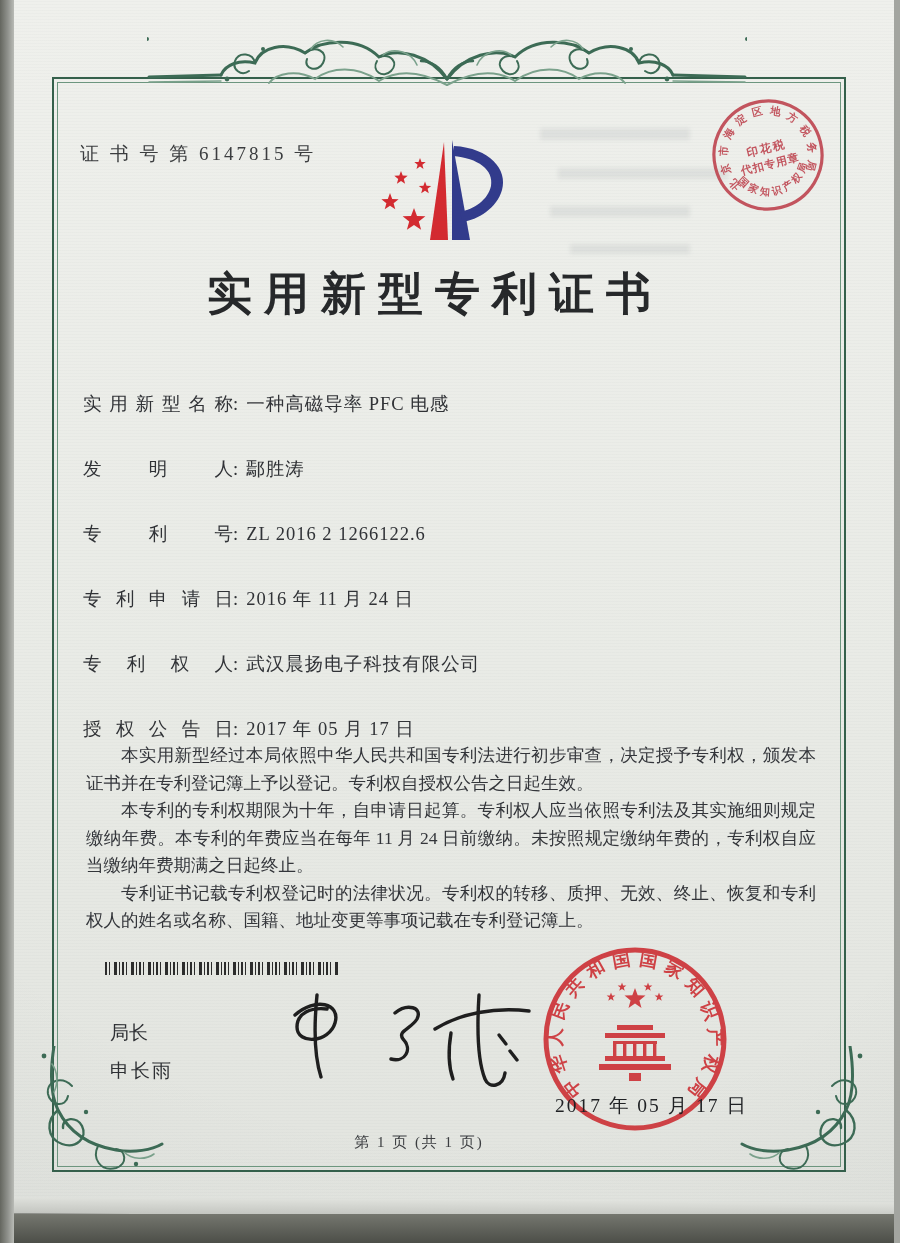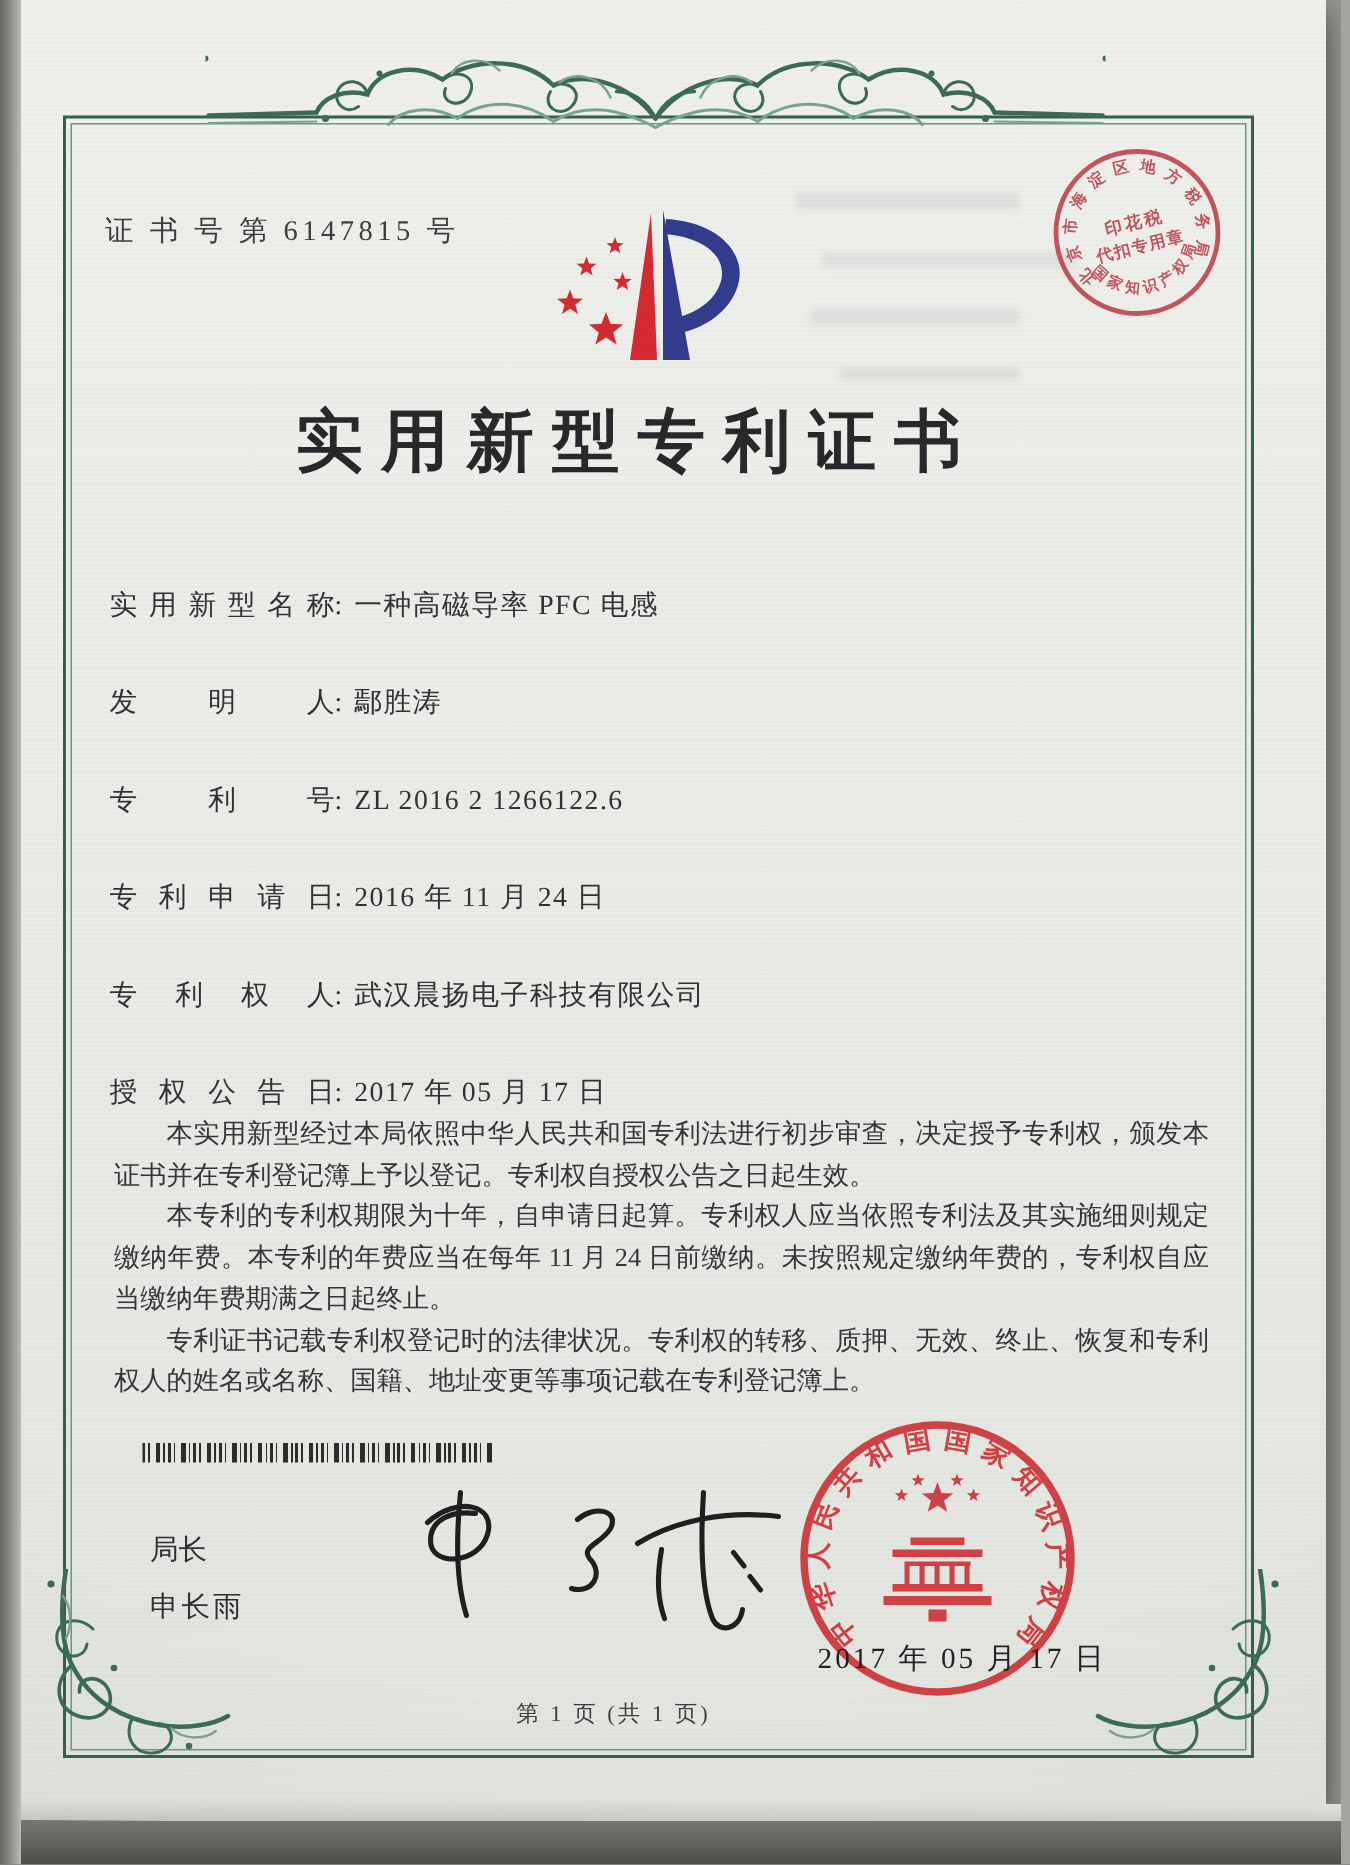--- a/index.html
+++ b/index.html
@@ -13,21 +13,21 @@
   
   .edge-left{position:absolute;left:0;top:0;width:14px;height:1243px;
     background:linear-gradient(90deg,#64665f,#8f918c 55%,#b9bbb6);}
   .edge-right{position:absolute;right:0;top:0;width:6px;height:1243px;background:#a3a5a0;}
   .under-page{position:absolute;left:12px;top:1200px;width:882px;height:16px;
     background:linear-gradient(180deg,#dfe1dc,#c3c5c0);transform:rotate(.35deg);}
   .edge-bottom{position:absolute;left:0;top:1214px;width:900px;height:29px;
     background:linear-gradient(180deg,#75776f,#4c4e48);}
   
   .paper{
-    position:absolute;left:0;top:0;width:884px;height:1205px;
+    position:absolute;left:10px;top:0;width:884px;height:1205px;
     background:linear-gradient(180deg,#eff0ec,#e9ebe6 55%,#e2e4df);
     box-shadow:0 8px 18px rgba(0,0,0,.5);
   }
   .paper::after{content:"";position:absolute;inset:0;pointer-events:none;
     background:repeating-linear-gradient(0deg,rgba(70,85,95,.025) 0 1px,transparent 1px 3px),
       radial-gradient(120% 90% at 50% 40%,transparent 60%,rgba(80,90,95,.07));}
   
   .frame{position:absolute;left:42px;top:77px;width:790px;height:1091px;
     border:2px solid #34604b;}
   .frame-inner{position:absolute;inset:3px;border:1px solid #6d977f;}

